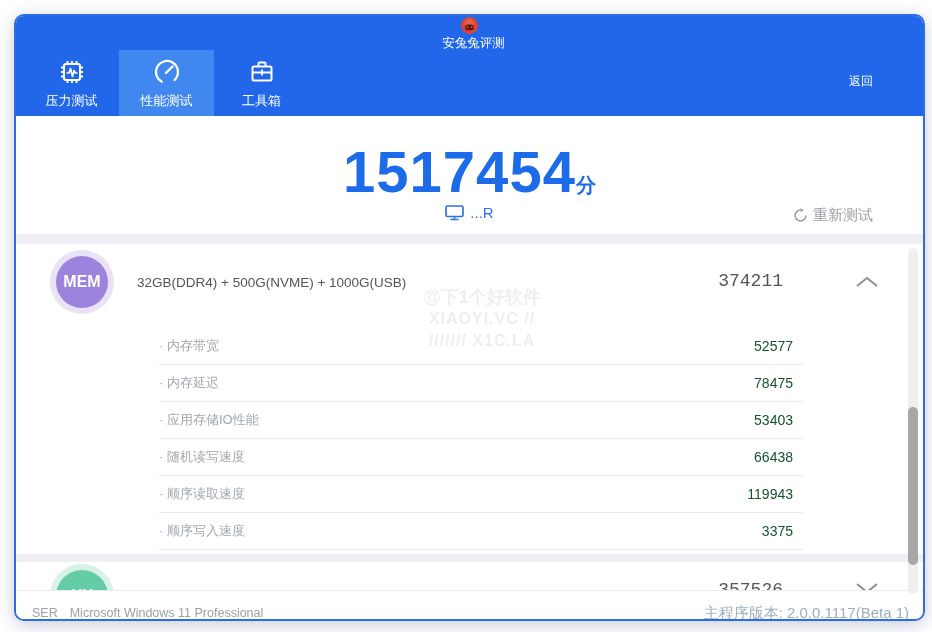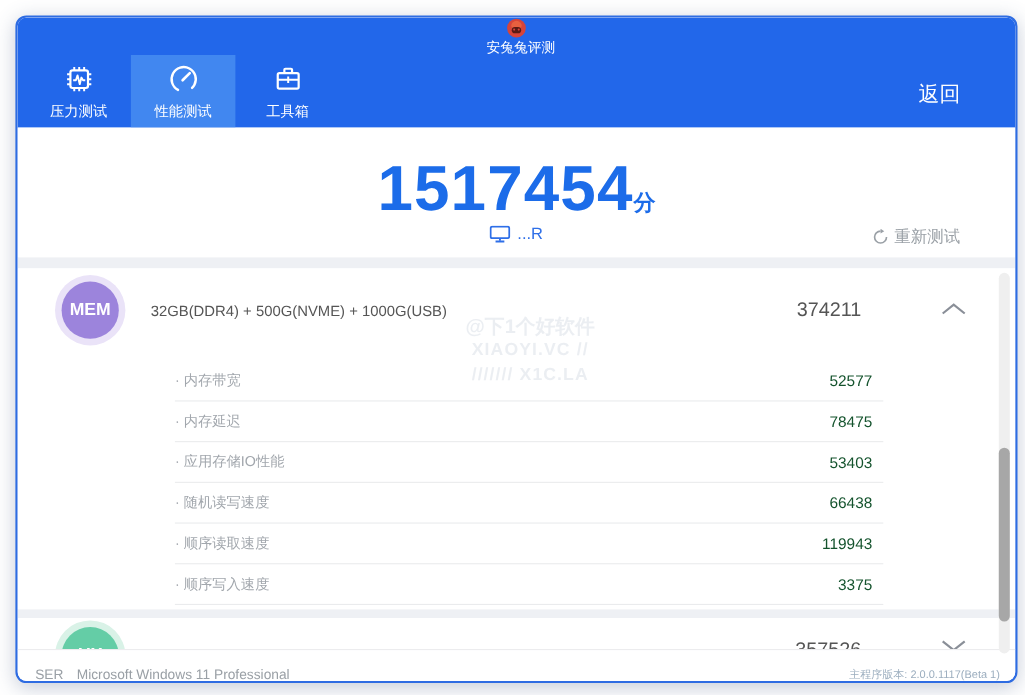--- a/index.html
+++ b/index.html
@@ -19,21 +19,21 @@
   .feedback { color:#dfe9ff; font-size:12.5px; cursor:pointer; }
   .tb-icon { display:flex; align-items:center; cursor:pointer; }
   
   .navbar { position:absolute; left:0; top:34px; width:100%; height:66px;
             background:#2267ea; display:flex; padding-left:8px; }
   .tab { width:95px; height:66px; display:flex; flex-direction:column;
          align-items:center; justify-content:center; gap:5px; cursor:pointer; }
   .tab.active { background:#4187f0; }
   .tab-label { color:#ffffff; font-size:13px; }
   .back-btn { position:absolute; right:50px; top:23px; color:#ffffff;
-              font-size:19px; cursor:pointer; }
+              font-size:12px; cursor:pointer; }
   
   .score-panel { position:absolute; left:0; top:100px; width:100%; height:118px; background:#fff; }
   .score-row { position:absolute; top:22px; width:100%; text-align:center; white-space:nowrap; }
   .big-score { font-size:58px; font-weight:bold; color:#1c6ce9; letter-spacing:1px; }
   .score-unit { font-size:20px; font-weight:bold; color:#1c6ce9; }
   .device-row { position:absolute; top:88px; width:100%; display:flex;
                 justify-content:center; align-items:center; gap:6px; }
   .device-label { color:#2e6fe8; font-size:15px; }
   .retest { position:absolute; top:90px; right:50px; display:flex; align-items:center;
             gap:5px; color:#9aa0a6; font-size:15px; cursor:pointer; }
@@ -44,21 +44,21 @@
   
   .card { position:absolute; left:0; width:100%; background:#ffffff; }
   .card-mem { top:228px; height:310px; }
   .card-ux  { top:546px; height:28px; overflow:hidden; z-index:1; }
   .badge-ring { position:absolute; left:34px; top:6px; width:64px; height:64px;
                 border-radius:50%; display:flex; align-items:center; justify-content:center; }
   .badge { width:52px; height:52px; border-radius:50%; display:flex; align-items:center;
            justify-content:center; color:#ffffff; font-size:16px; font-weight:bold; }
   .card-ux .badge-ring { top:2px; }
   .sec-title { position:absolute; left:121px; top:31px; font-size:13.5px; color:#555; }
-  .sec-score { position:absolute; right:140px; top:27px; font-size:18px; color:#555; }
+  .sec-score { position:absolute; right:140px; top:27px; font-size:18px; color:#555;font-family:Liberation Mono, monospace; }
   .card-ux .sec-score { top:18px; }
   .sec-chevron { position:absolute; right:44px; top:30px; cursor:pointer; }
   .card-ux .sec-chevron { top:18px; }
   .subrows { position:absolute; left:0; top:84px; width:100%;padding-left:32px; }
   .subrow { margin-left:111px; margin-right:120px; height:37px;
             border-bottom:1px solid #eaebed; display:flex; align-items:center; }
   .subrow-label { color:#a2a7ad; font-size:13px; }
   .subrow-label::before { content:"· "; color:#a2a7ad; }
   .subrow-value { margin-left:auto; margin-right:10px; color:#14532d; font-size:14px; }
   
@@ -66,21 +66,21 @@
                pointer-events:none; z-index:5; color:rgba(178,188,203,.26);
                font-weight:bold; line-height:22px; }
   .watermark .w1 { font-size:18px; }
   .watermark .w2, .watermark .w3 { font-size:16px; letter-spacing:1px; }
   
   .statusbar { position:absolute; left:0; bottom:0; width:100%; height:29px;
                background:#ffffff; border-top:1px solid #ececee; z-index:10;
                display:flex; align-items:center; padding:16px 14px 0 16px; }
   .status-device { color:#9aa0a6; font-size:12.5px; margin-right:12px; }
   .status-os { color:#9aa0a6; font-size:12.5px; }
-  .status-version { margin-left:auto; color:#9caebf; font-size:10px; }
+  .status-version { margin-left:auto; color:#9caebf; font-size:15px; }
   
   .scrollbar { position:absolute; right:5px; top:232px; width:10px; height:346px;
                background:#efefef; border-radius:5px; z-index:20; }
   .scroll-thumb { position:absolute; left:0; top:159px; width:10px; height:158px;
                   background:#a7a7a7; border-radius:5px; cursor:pointer; }
 </style>
 </head>
 <body>
 
 <div class="window">

